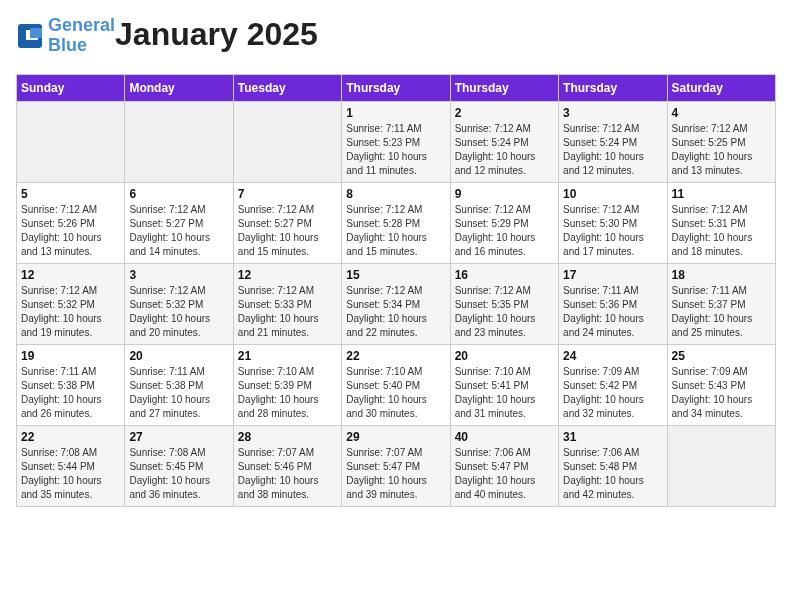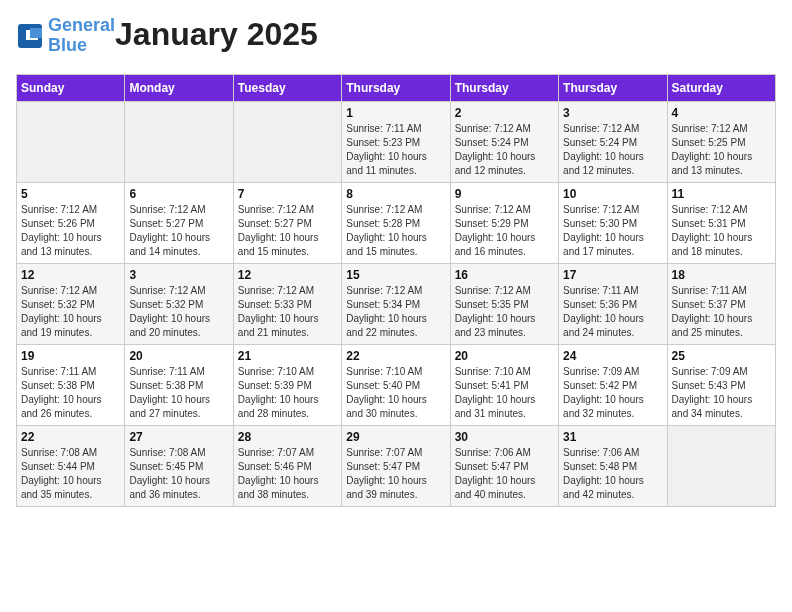--- a/index.html
+++ b/index.html
@@ -245,21 +245,21 @@
         </td>
         <td>
           <div class="day-num">28</div>
           <div class="day-info">Sunrise: 7:07 AM<br>Sunset: 5:46 PM<br>Daylight: 10 hours and 38 minutes.</div>
         </td>
         <td>
           <div class="day-num">29</div>
           <div class="day-info">Sunrise: 7:07 AM<br>Sunset: 5:47 PM<br>Daylight: 10 hours and 39 minutes.</div>
         </td>
         <td>
-          <div class="day-num">30</div>
+          <div class="day-num">40</div>
           <div class="day-info">Sunrise: 7:06 AM<br>Sunset: 5:47 PM<br>Daylight: 10 hours and 40 minutes.</div>
         </td>
         <td>
           <div class="day-num">31</div>
           <div class="day-info">Sunrise: 7:06 AM<br>Sunset: 5:48 PM<br>Daylight: 10 hours and 42 minutes.</div>
         </td>
         <td class="empty-cell"></td>
       </tr>
     </tbody>
 </table>

